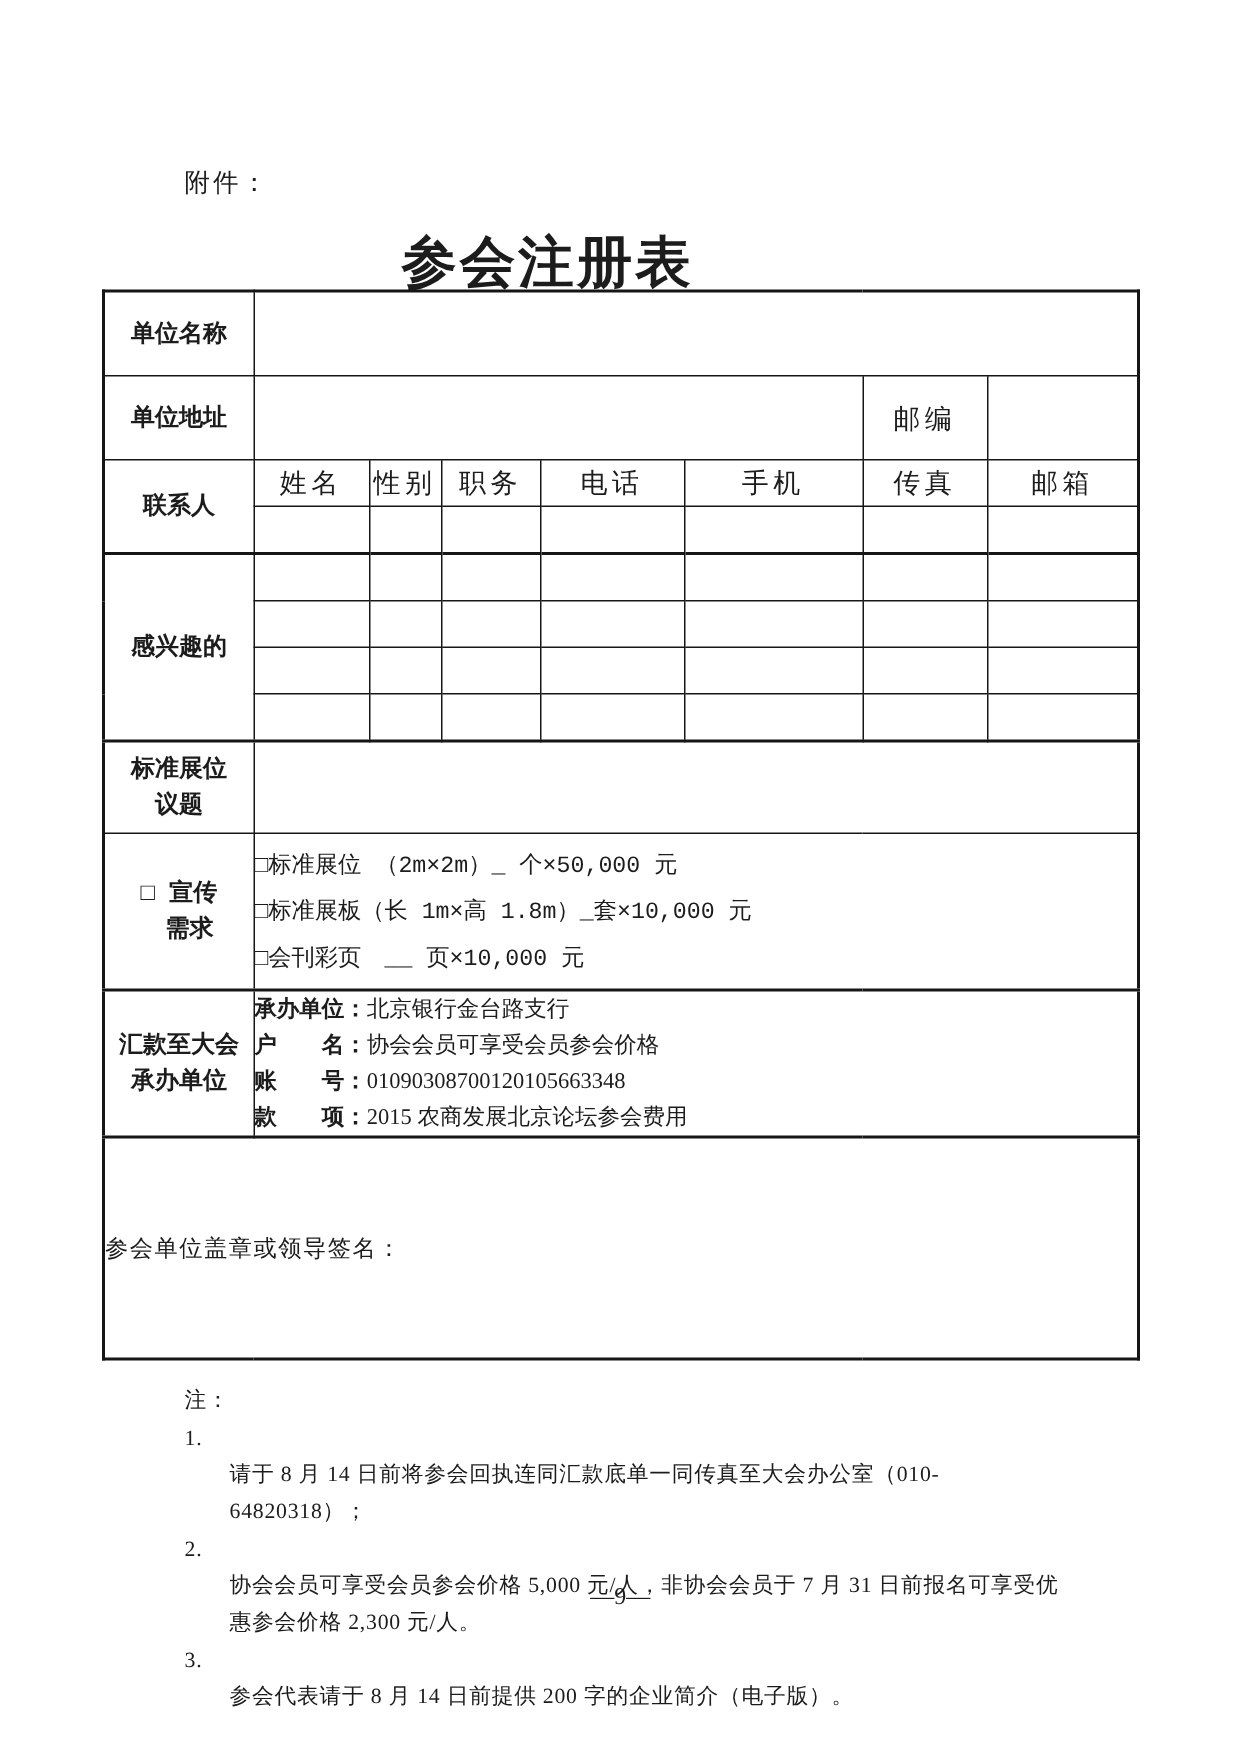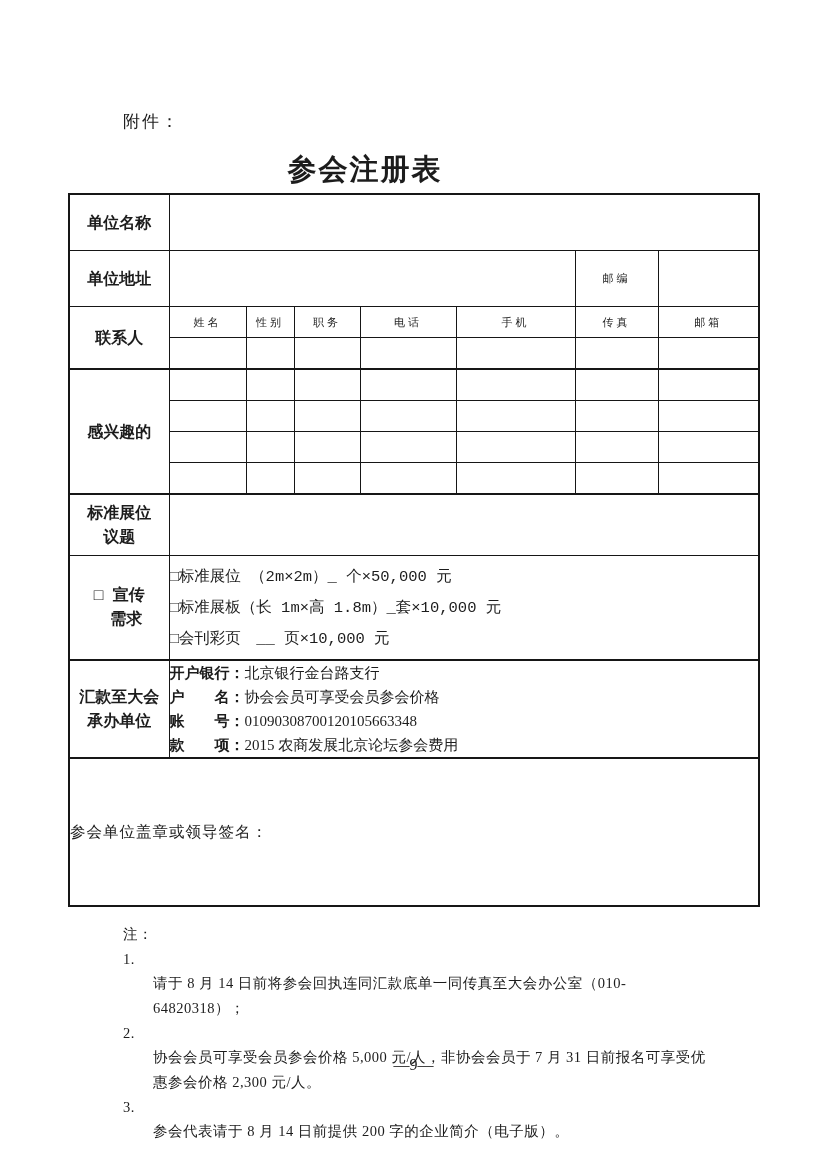--- a/index.html
+++ b/index.html
@@ -7,37 +7,37 @@
     width:827px;height:1169px;position:relative;background:#ffffff;
     font-family:"Liberation Serif","DejaVu Serif",serif;color:#1c1c1c;
     overflow:hidden;
   }
   .attachment{
     position:absolute;left:123px;top:110px;font-size:17px;letter-spacing:2px;
   }
   .doc-title{
     position:absolute;left:0;top:150px;width:730px;text-align:center;
     font-family:"Liberation Sans","DejaVu Sans",sans-serif;font-weight:bold;
-    font-size:29px;letter-spacing:2px;
+    font-size:37px;letter-spacing:2px;
   }
   table.reg{
     position:absolute;left:68px;top:193px;width:690px;
     border-collapse:collapse;table-layout:fixed;
     border:2px solid #161616;
   }
   table.reg td{
     border:1px solid #161616;padding:0;vertical-align:middle;
     overflow:hidden;
   }
   td.lbl{
     font-family:"Liberation Sans","DejaVu Sans",sans-serif;font-weight:bold;
     font-size:16px;text-align:center;line-height:24px;
   }
   td.hdr{
-    font-size:11px;text-align:center;letter-spacing:3px;
+    font-size:18px;text-align:center;letter-spacing:3px;
   }
   tr.r-unit td{height:55px;}
   tr.r-contact-hdr td{height:30px;margin-top:24px;}
   tr.r-contact-empty td{height:30px;}
   tr.r-part td{height:30px;}
   tr.r-topics td{height:60px;}
   tr.r-pub td{height:92px;font-family:Liberation Mono, monospace;}
   tr.r-bank td{height:96px;}
   tr.r-sig td{height:146px;}
   tr.r-part-first td, tr.r-topics td, tr.r-bank td, tr.r-sig td{border-top-width:2px;}
@@ -165,21 +165,21 @@
         <div class="publine">□会刊彩页　__ 页×10,000 元</div>
       </td>
     </tr>
     <tr class="r-bank">
       <td class="lbl">
         <div>汇款至大会</div>
         <div>承办单位</div>
       </td>
       <td colspan="7" class="bankcell">
         <div class="bankline">
-          <span class="bank-label">开户银行：</span><span>北京银行金台路支行</span>
+          <span class="bank-label">承办单位：</span><span>北京银行金台路支行</span>
         </div>
         <div class="bankline">
           <span class="bank-label">户　　名：</span><span>协会会员可享受会员参会价格</span>
         </div>
         <div class="bankline">
           <span class="bank-label">账　　号：</span><span>01090308700120105663348</span>
         </div>
         <div class="bankline">
           <span class="bank-label">款　　项：</span><span>2015 农商发展北京论坛参会费用</span>
         </div>

